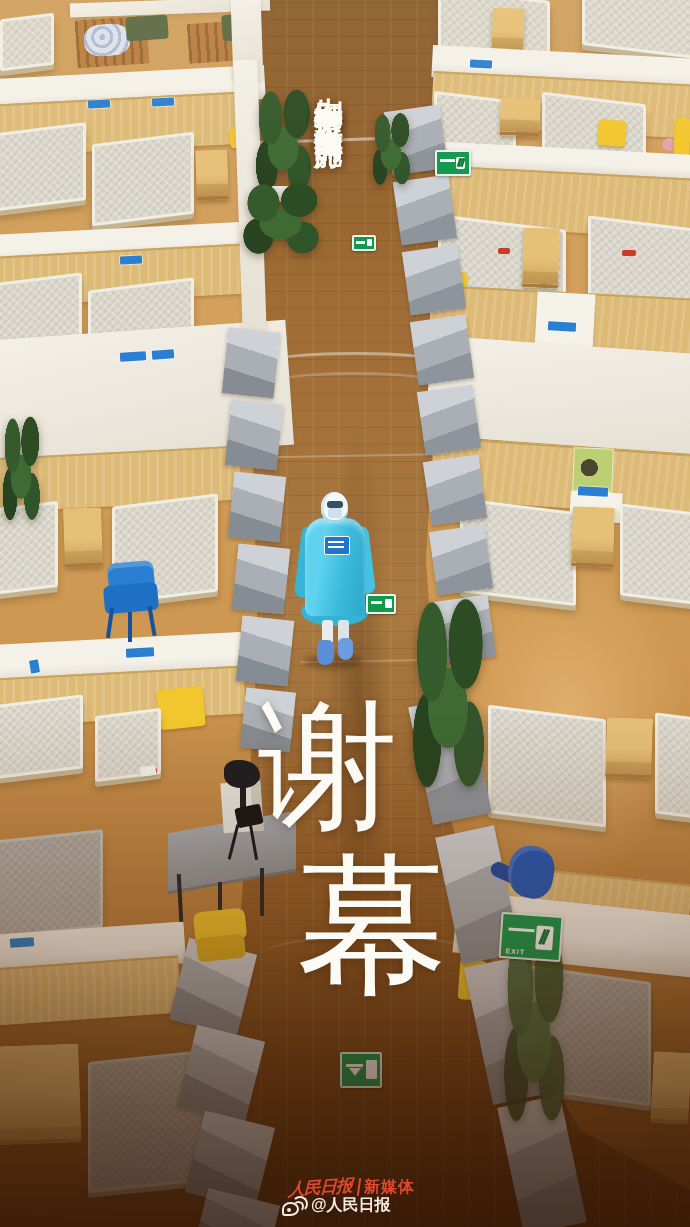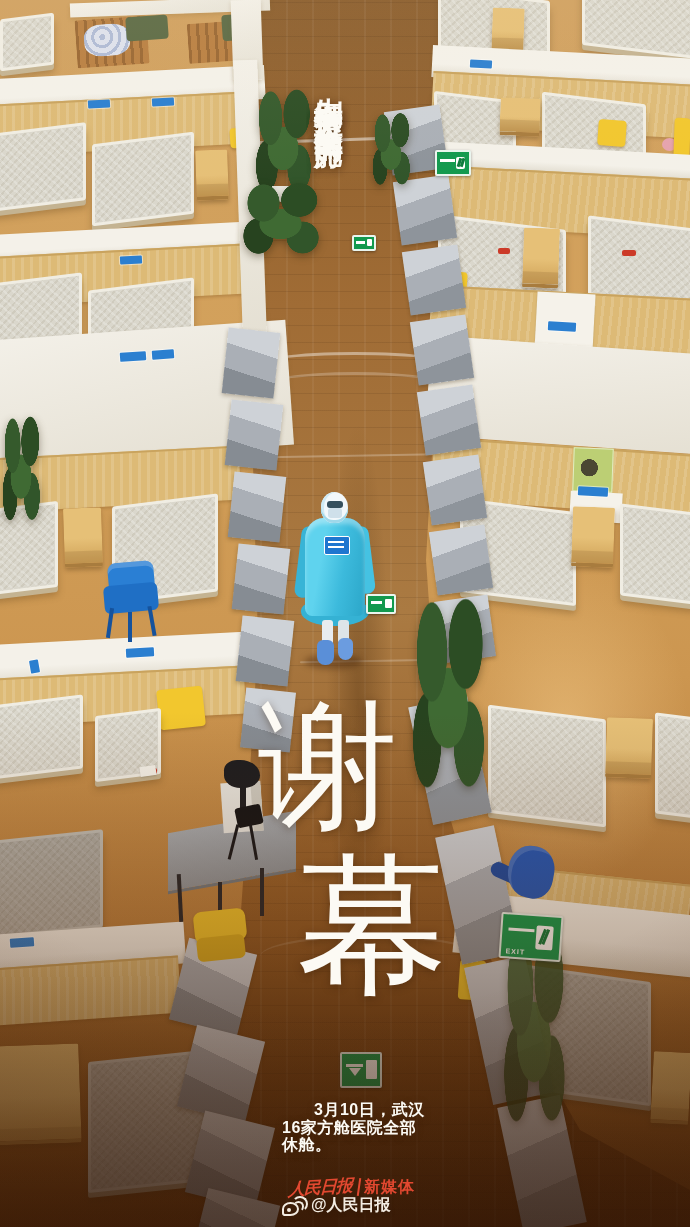--- a/index.html
+++ b/index.html
@@ -325,25 +325,20 @@
     <span class="man"></span>
     <span class="txt">EXIT</span>
   </div>
 
   <div id="vig1"></div>
   <div id="vig2"></div>
 
   <div id="headline" class="white-text">告别摆渡过万千生命的方舱</div>
   <div id="title1" class="title-char white-text">谢</div>
   <div id="title2" class="title-char white-text">幕</div>
-  <div id="caption" class="white-text">
-    <div class="l1">3月10日，武汉</div>
-    <div class="l2">16家方舱医院全部</div>
-    <div class="l3">休舱。</div>
-  </div>
   <div id="footer">
     <div class="row1">
       <span class="masthead">人民日报</span>
       <span class="divider"></span>
       <span class="suffix">新媒体</span>
     </div>
     <div class="row2">
       <span class="weibo">
         <span class="a2"></span>
         <span class="a1"></span>

